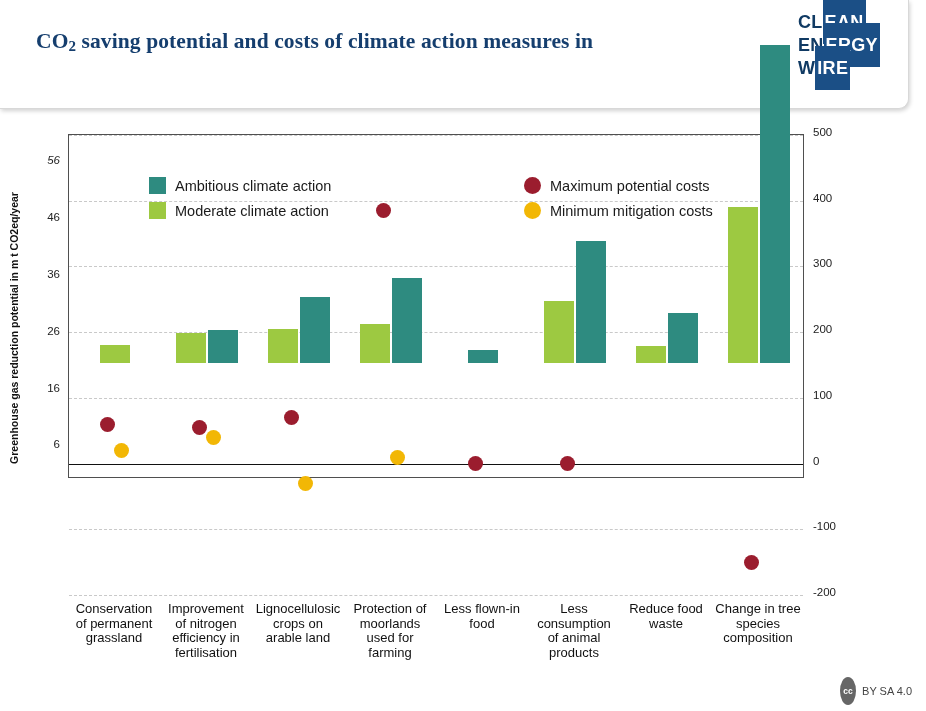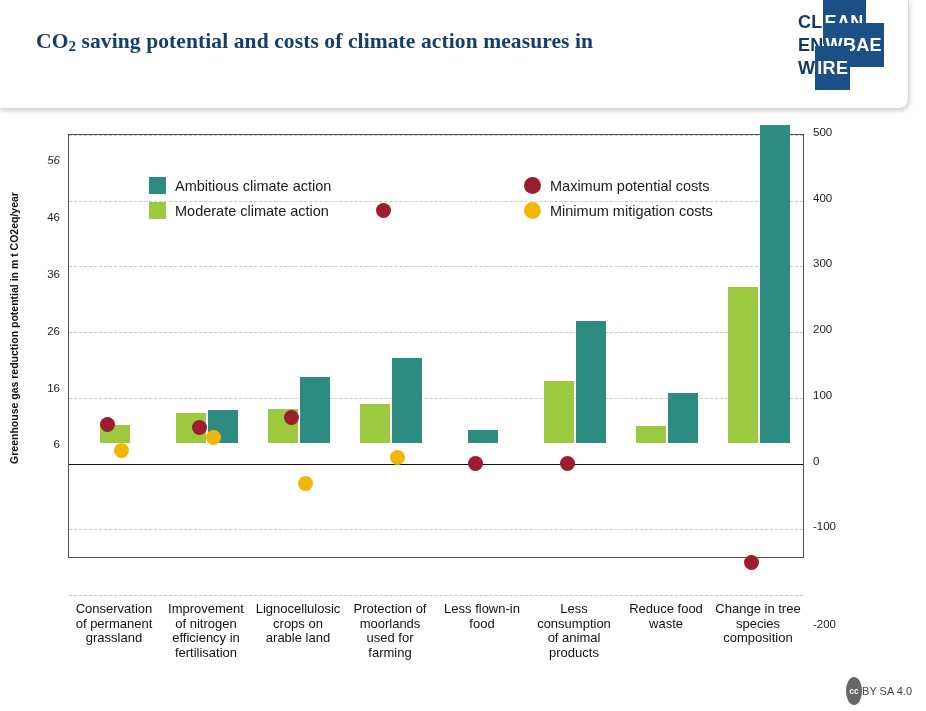--- a/index.html
+++ b/index.html
@@ -90,21 +90,21 @@
     width: 926px;
     height: 601px;
   }
 
   
   #plot {
     position: absolute;
     left: 68px;
     top: 24px;
     width: 736px;
-    height: 424px;
+    height: 344px;
     border-left: 1px solid #4f4f4f;
     border-right: 1px solid #4f4f4f;
     border-top: 1px solid #4f4f4f;
     border-bottom: 1px solid #4f4f4f;
     box-sizing: border-box;
     background: #ffffff;
   }
   .gridline {
     position: absolute;
     left: 0;
@@ -220,56 +220,56 @@
     width: 16px;
     height: 28px;
     border-radius: 50%;
     background: #666666;
     color: #ffffff;
     font-size: 8.5px;
     font-weight: bold;
     display: flex;
     align-items: center;
     justify-content: center;
-    margin-right: 0;
+    margin-right: 6px;
   }
 </style>
 </head>
 <body>
 
 <div id="header-card">
 
   <div id="title-block">
     <div class="title-line">
       <span>CO</span><sub>2</sub><span> saving potential and costs of climate action measures in</span>
     </div>
   </div>
 
   <div id="logo">
     <div class="logo-row"><span>CL</span><span class="logo-hl">EAN</span></div>
-    <div class="logo-row"><span>EN</span><span class="logo-hl">WBAE</span></div>
+    <div class="logo-row"><span>EN</span><span class="logo-hl">ERGY</span></div>
     <div class="logo-row"><span>W</span><span class="logo-hl">IRE</span></div>
   </div>
 </div>
 
 <div id="chart-wrap">
 
   <div class="axis-title" id="ylabel-left">Greenhouse gas reduction potential in m t CO2eq/year</div>
   <div class="axis-title" id="ylabel-right">Mitigation costs in €/t CO2eq</div>
 
   <div id="ytick-container">
       <div class="ytick-left" style="left: 4px; top: 328.346px;">6</div>
       <div class="ytick-left" style="left: 4px; top: 271.556px;">16</div>
       <div class="ytick-left" style="left: 4px; top: 214.765px;">26</div>
       <div class="ytick-left" style="left: 4px; top: 157.975px;">36</div>
       <div class="ytick-left" style="left: 4px; top: 101.185px;">46</div>
       <div class="ytick-left" style="left: 4px; top: 44.3951px; font-style: italic;">56</div>
     </div>
   <div id="ytick2-container">
-      <div class="ytick-right" style="left: 813px; top: 476px; margin-top: 32px;">-200</div>
+      <div class="ytick-right" style="left: 813px; top: 476px;">-200</div>
       <div class="ytick-right" style="left: 813px; top: 410.286px;">-100</div>
       <div class="ytick-right" style="left: 813px; top: 344.571px;">0</div>
       <div class="ytick-right" style="left: 813px; top: 278.857px;">100</div>
       <div class="ytick-right" style="left: 813px; top: 213.143px;">200</div>
       <div class="ytick-right" style="left: 813px; top: 147.429px;">300</div>
       <div class="ytick-right" style="left: 813px; top: 81.7143px;">400</div>
       <div class="ytick-right" style="left: 813px; top: 16px;">500</div>
     </div>
 
   <div id="plot">

